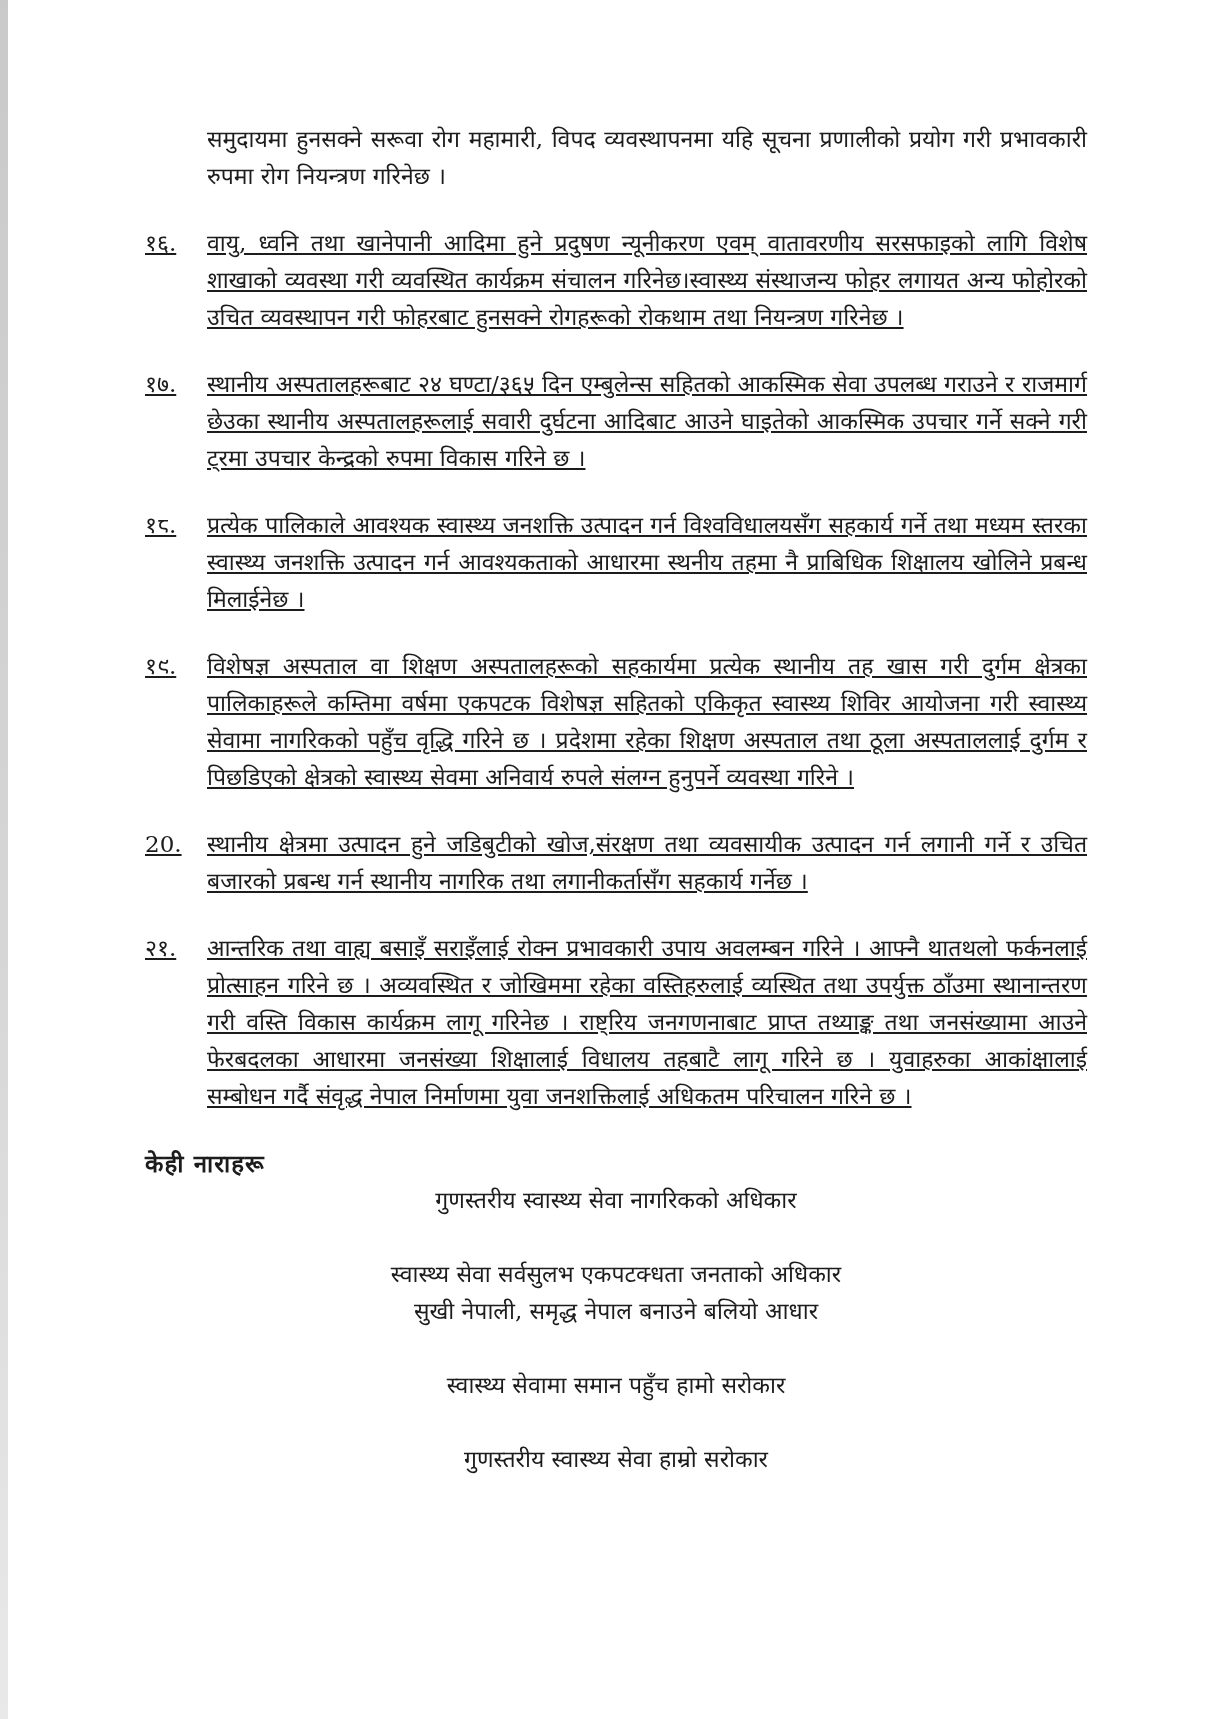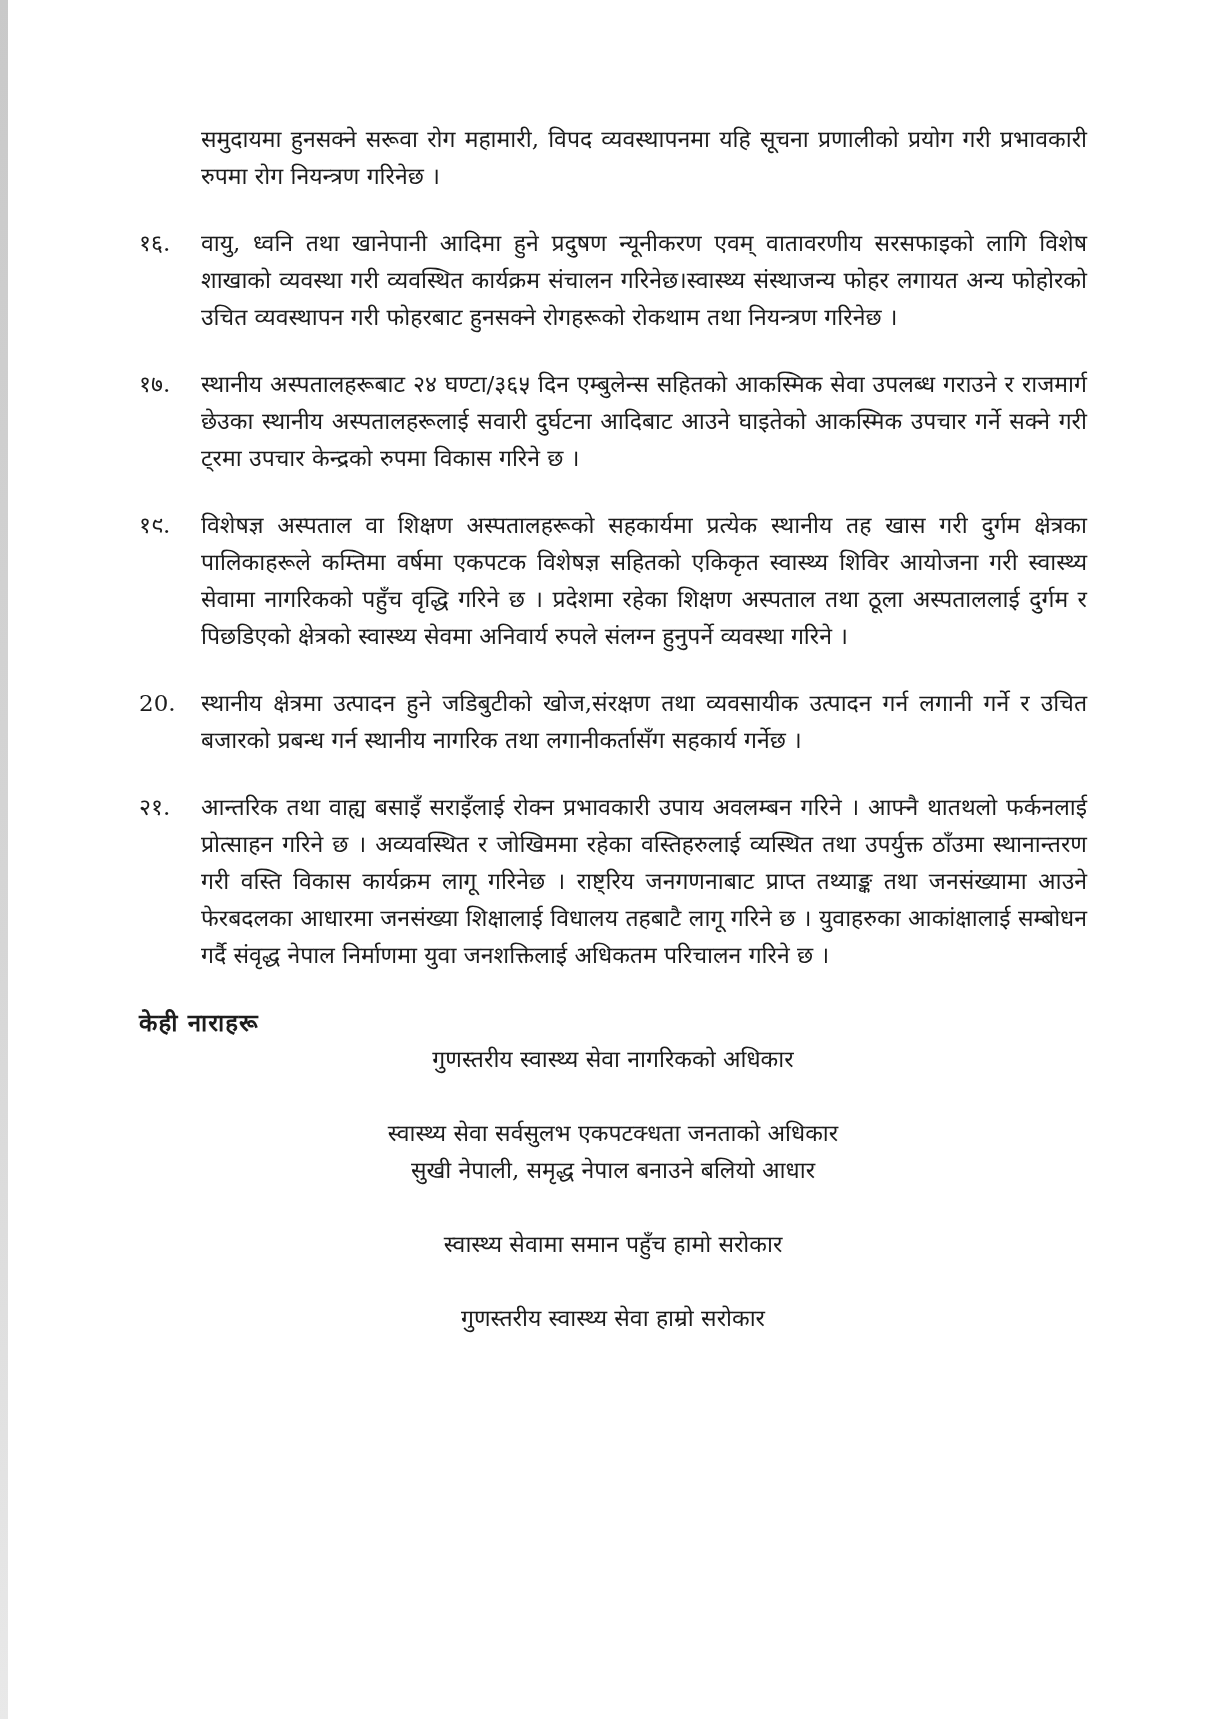--- a/index.html
+++ b/index.html
@@ -20,35 +20,36 @@
     position: absolute;
     left: 0;
     top: 0;
     width: 8px;
     height: 100%;
     background: linear-gradient(180deg, #c9c9c9 0%, #d6d6d6 55%, #e9e9e9 100%);
   }
   .content {
     position: absolute;
     top: 98px;
-    left: 139px;
+    left: 145px;
     right: 136px;
   }
   .para, .list-item {
     font-size: 23px;
     line-height: 37px;
     text-align: justify;
   }
   .intro {
     margin-left: 62px;
     margin-bottom: 30px;
   }
   .list-item {
     display: flex;
     margin-bottom: 30px;
+    text-decoration: underline;
   }
   .list-item .num {
     flex: 0 0 62px;
     text-align: left;
   }
   .list-item .txt {
     flex: 1 1 auto;
     text-align: justify;
   }
   .slogans {
@@ -82,20 +83,24 @@
     <div class="list-item">
       <span class="num">१६.</span>
       <span class="txt">वायु, ध्वनि तथा खानेपानी आदिमा हुने प्रदुषण न्यूनीकरण एवम् वातावरणीय सरसफाइको लागि विशेष शाखाको व्यवस्था गरी व्यवस्थित कार्यक्रम संचालन गरिनेछ।स्वास्थ्य संस्थाजन्य फोहर लगायत अन्य फोहोरको उचित व्यवस्थापन गरी फोहरबाट हुनसक्ने रोगहरूको रोकथाम तथा नियन्त्रण गरिनेछ ।</span>
     </div>
 
     <div class="list-item">
       <span class="num">१७.</span>
       <span class="txt">स्थानीय अस्पतालहरूबाट २४ घण्टा/३६५ दिन एम्बुलेन्स सहितको आकस्मिक सेवा उपलब्ध गराउने र राजमार्ग छेउका स्थानीय अस्पतालहरूलाई सवारी दुर्घटना आदिबाट आउने घाइतेको आकस्मिक उपचार गर्ने सक्ने गरी ट्रमा उपचार केन्द्रको रुपमा विकास गरिने छ ।</span>
     </div>
 
+    <div class="list-item">
+      <span class="num">१८.</span>
+      <span class="txt">प्रत्येक पालिकाले आवश्यक स्वास्थ्य जनशक्ति उत्पादन गर्न विश्वविधालयसँग सहकार्य गर्ने तथा मध्यम स्तरका स्वास्थ्य जनशक्ति उत्पादन गर्न आवश्यकताको आधारमा स्थनीय तहमा नै प्राबिधिक शिक्षालय खोलिने प्रबन्ध मिलाईनेछ ।</span>
+    </div>
 
     <div class="list-item">
       <span class="num">१९.</span>
       <span class="txt">विशेषज्ञ अस्पताल वा शिक्षण अस्पतालहरूको सहकार्यमा प्रत्येक स्थानीय तह खास गरी दुर्गम क्षेत्रका पालिकाहरूले कम्तिमा वर्षमा एकपटक विशेषज्ञ सहितको एकिकृत स्वास्थ्य शिविर आयोजना गरी स्वास्थ्य सेवामा नागरिकको पहुँच वृद्धि गरिने छ । प्रदेशमा रहेका शिक्षण अस्पताल तथा ठूला अस्पताललाई दुर्गम र पिछडिएको क्षेत्रको स्वास्थ्य सेवमा अनिवार्य रुपले संलग्न हुनुपर्ने व्यवस्था गरिने ।</span>
     </div>
 
     <div class="list-item">
       <span class="num">20.</span>
       <span class="txt">स्थानीय क्षेत्रमा उत्पादन हुने जडिबुटीको खोज,संरक्षण तथा व्यवसायीक उत्पादन गर्न लगानी गर्ने र उचित बजारको प्रबन्ध गर्न स्थानीय नागरिक तथा लगानीकर्तासँग सहकार्य गर्नेछ ।</span>
     </div>

